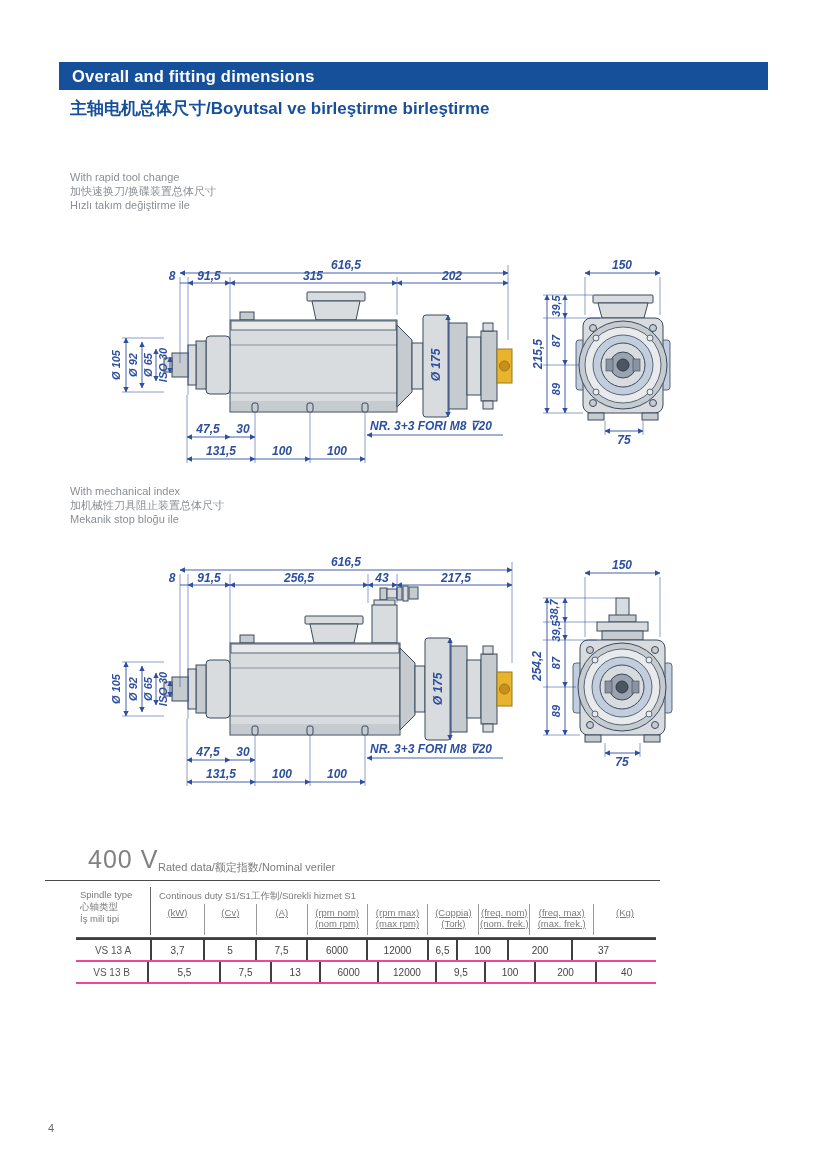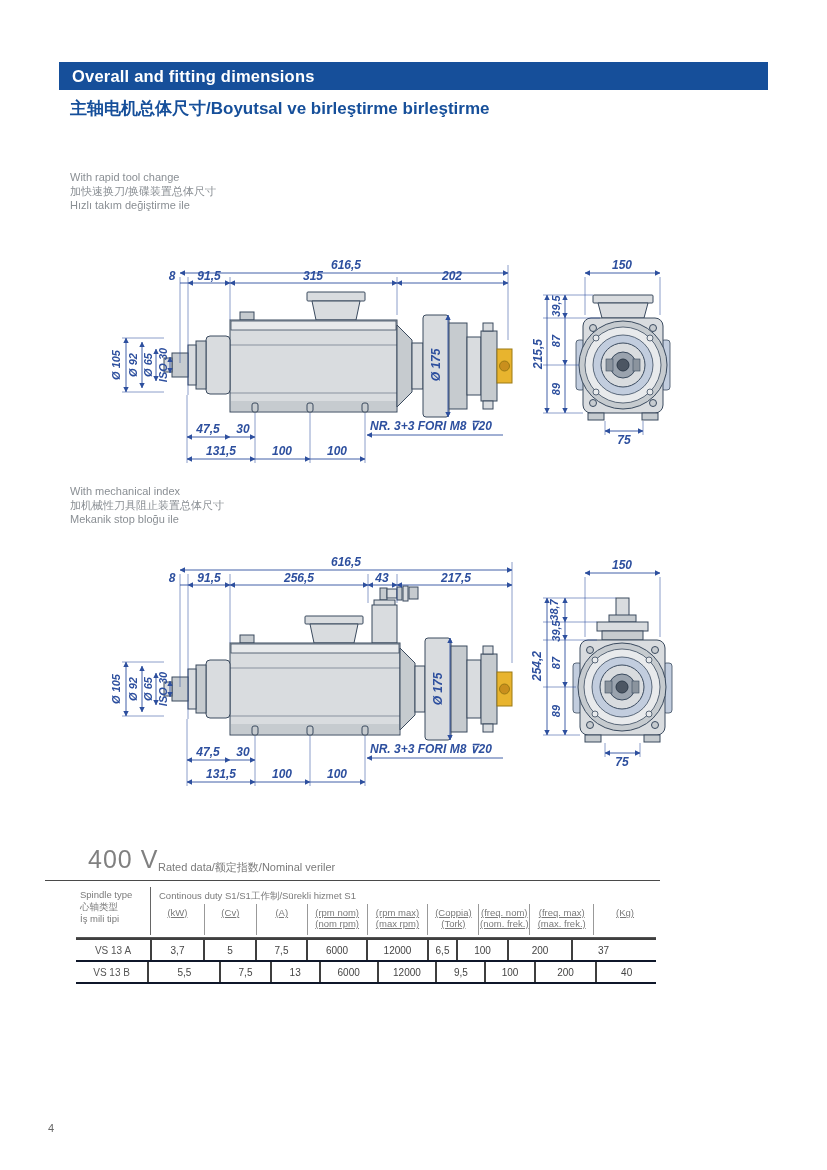--- a/index.html
+++ b/index.html
@@ -47,21 +47,21 @@
   
   #ratings-table { position:absolute; left:76px; top:887px; width:580px; font-size:10px; color:#444; }
   .thead { display:flex; }
   .th-spindle { width:74px; padding:2px 0 0 4px; color:#7a7a7a; font-size:9.5px; line-height:12px; }
   .th-duty-region { width:506px; border-left:1px solid #666; }
   .th-duty-title { height:17px; padding:3px 0 0 8px; color:#7a7a7a; font-size:9.5px; }
   .th-cols { display:flex; height:31px; }
   .th-col { color:#7a7a7a; font-size:9.5px; line-height:11px; text-align:center; padding-top:3px;text-decoration:underline; }
   .th-col + .th-col { border-left:1px solid #999; }
   .divider { height:2px; border-top:1px solid #555; border-bottom:2px solid #3f3f3f; margin-top:2px; }
-  .trow { display:flex; height:22px; line-height:21px; border-bottom:2px solid #0f172a; }
+  .trow { display:flex; height:22px; line-height:21px; border-bottom:2px solid #ec4899; }
   .td { text-align:center; font-size:10px; }
   .td + .td { border-left:2px solid #3f3f3f; }
   .td-model { color:#555; }
   #page-num { position:absolute; left:48px; top:1122px; font-size:11px; color:#666; }
 </style>
 </head>
 <body>
 
 <div id="page">
 

